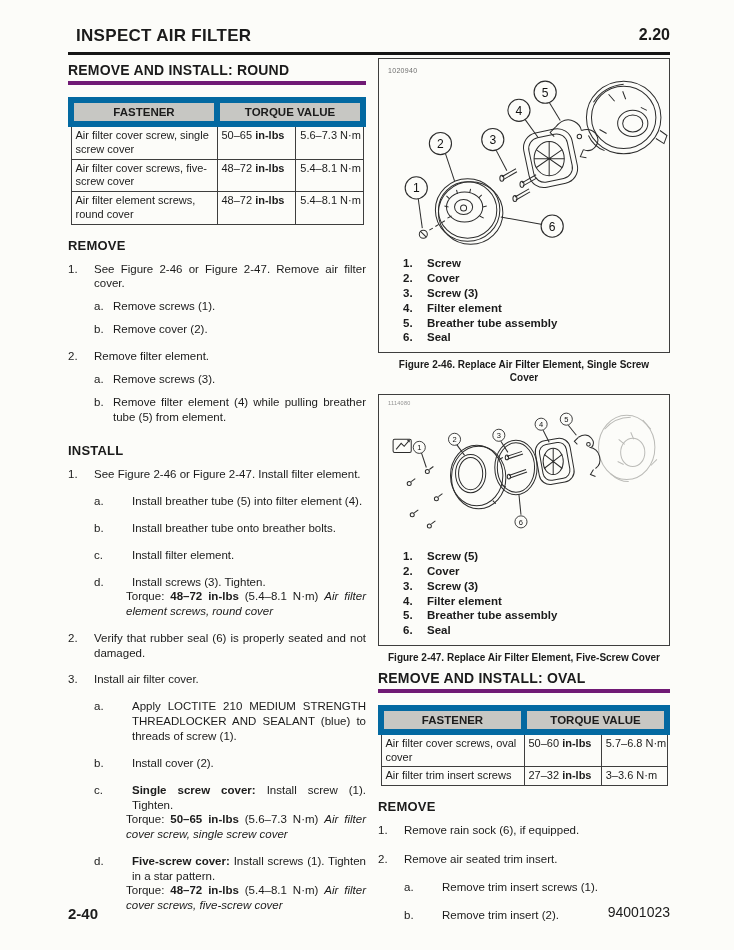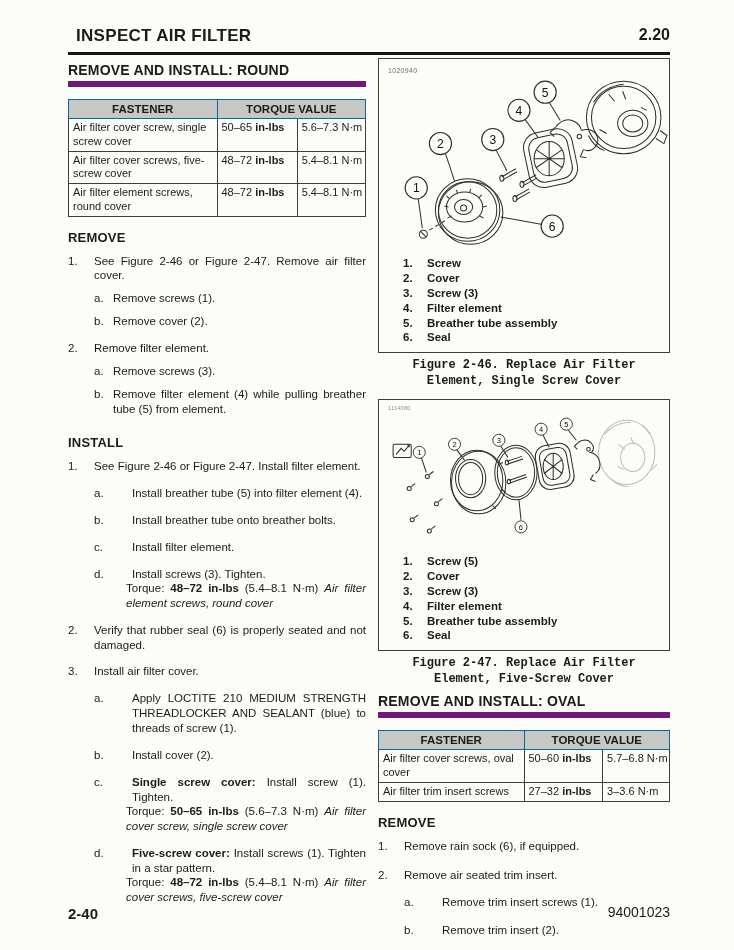--- a/index.html
+++ b/index.html
@@ -6,25 +6,25 @@
   .page{position:relative;width:734px;height:950px;background:#fcfcf9;margin:0 auto;
         font-family:"Liberation Sans","DejaVu Sans",sans-serif;color:#1b1b1b;overflow:hidden;}
   
   .hdr-title{position:absolute;left:68px;top:26px;font-size:17px;font-weight:bold;letter-spacing:.3px;margin-left:8px;}
   .hdr-num{position:absolute;right:64px;top:26px;font-size:16px;font-weight:bold;}
   .hdr-rule{position:absolute;left:68px;right:64px;top:52px;height:3px;background:#151515;}
   
   .col-left{position:absolute;left:68px;top:62px;width:298px;}
   .col-right{position:absolute;left:378px;top:58px;width:292px;}
   
-  .sec-head{font-size:14px;font-weight:bold;border-bottom:6px solid #701a75;padding-bottom:3px;margin:0 0 12px 0;letter-spacing:.2px;}
+  .sec-head{font-size:14px;font-weight:bold;border-bottom:4px solid #701a75;padding-bottom:3px;margin:0 0 12px 0;letter-spacing:.2px;}
   .sub-head{font-size:13px;font-weight:bold;margin:13px 0 9px 0;letter-spacing:.2px;}
   
   table.spec{width:100%;border-collapse:collapse;font-size:11px;table-layout:fixed;margin:0 0 4px 0;}
-  table.spec th{background:#c7c7c3;border:1px solid #0369a1;font-size:11.5px;padding:3px 4px;text-align:center;}
+  table.spec th{background:#c7c7c3;border:6px solid #0369a1;font-size:11.5px;padding:3px 4px;text-align:center;}
   table.spec td{border:1px solid #3e3e3e;padding:2px 4px;vertical-align:top;line-height:1.25;}
   td.val{white-space:nowrap;}
   
   .step{display:flex;font-size:11.5px;line-height:1.3;margin:8px 0;}
   .step-num{flex:0 0 26px;}
   .step-body{flex:1;text-align:justify;}
   .substep{display:flex;font-size:11.5px;line-height:1.3;margin:8px 0 8px 26px;}
   .sub-letter{flex:0 0 19px;}
   .substep.wide{margin:12px 0 12px 26px;}
   .substep.wide .sub-letter{flex:0 0 38px;}
@@ -33,21 +33,21 @@
   
   .fig-box{position:relative;border:1.5px solid #3e3e3e;background:#fcfcf9;margin:0 0 3px 0;}
   .fig-id{position:absolute;left:9px;font-size:7px;color:#6e6e6e;letter-spacing:.3px;}
   .fig-id.big{top:8px;}
   .fig-id.small{top:5px;font-size:5.5px;color:#909090;}
   .fig-svg{display:block;width:100%;}
   .legend{padding:1px 0 6px 0;}
   .legend-row{display:flex;font-size:11.5px;font-weight:bold;line-height:1.2;margin:1px 0;}
   .legend-num{flex:0 0 48px;padding-left:24px;box-sizing:border-box;}
   .legend-label{flex:1;}
-  .fig-caption{text-align:center;font-weight:bold;font-size:12px;line-height:1.3;margin:5px 6px 10px 6px;font-family:Liberation Mono, monospace;}
+  .fig-caption{text-align:center;font-weight:bold;font-size:10px;line-height:1.3;margin:5px 6px 10px 6px;}
   
   .ftr-left{position:absolute;left:68px;bottom:28px;font-size:15px;font-weight:bold;}
   .ftr-right{position:absolute;right:64px;bottom:30px;font-size:14px;}
   
   .ln{stroke:#2c2c2c;fill:none;stroke-width:1;}
   .ghost{stroke:#a6a6a2;fill:none;stroke-width:1;}
   .callout circle{fill:#fcfcf9;stroke:#2c2c2c;stroke-width:1.1;}
   .callout text{fill:#111;font-family:"Liberation Sans",sans-serif;text-anchor:middle;}
   .co-lg text{font-size:12px;}
   .co-sm circle{stroke-width:.9;}

